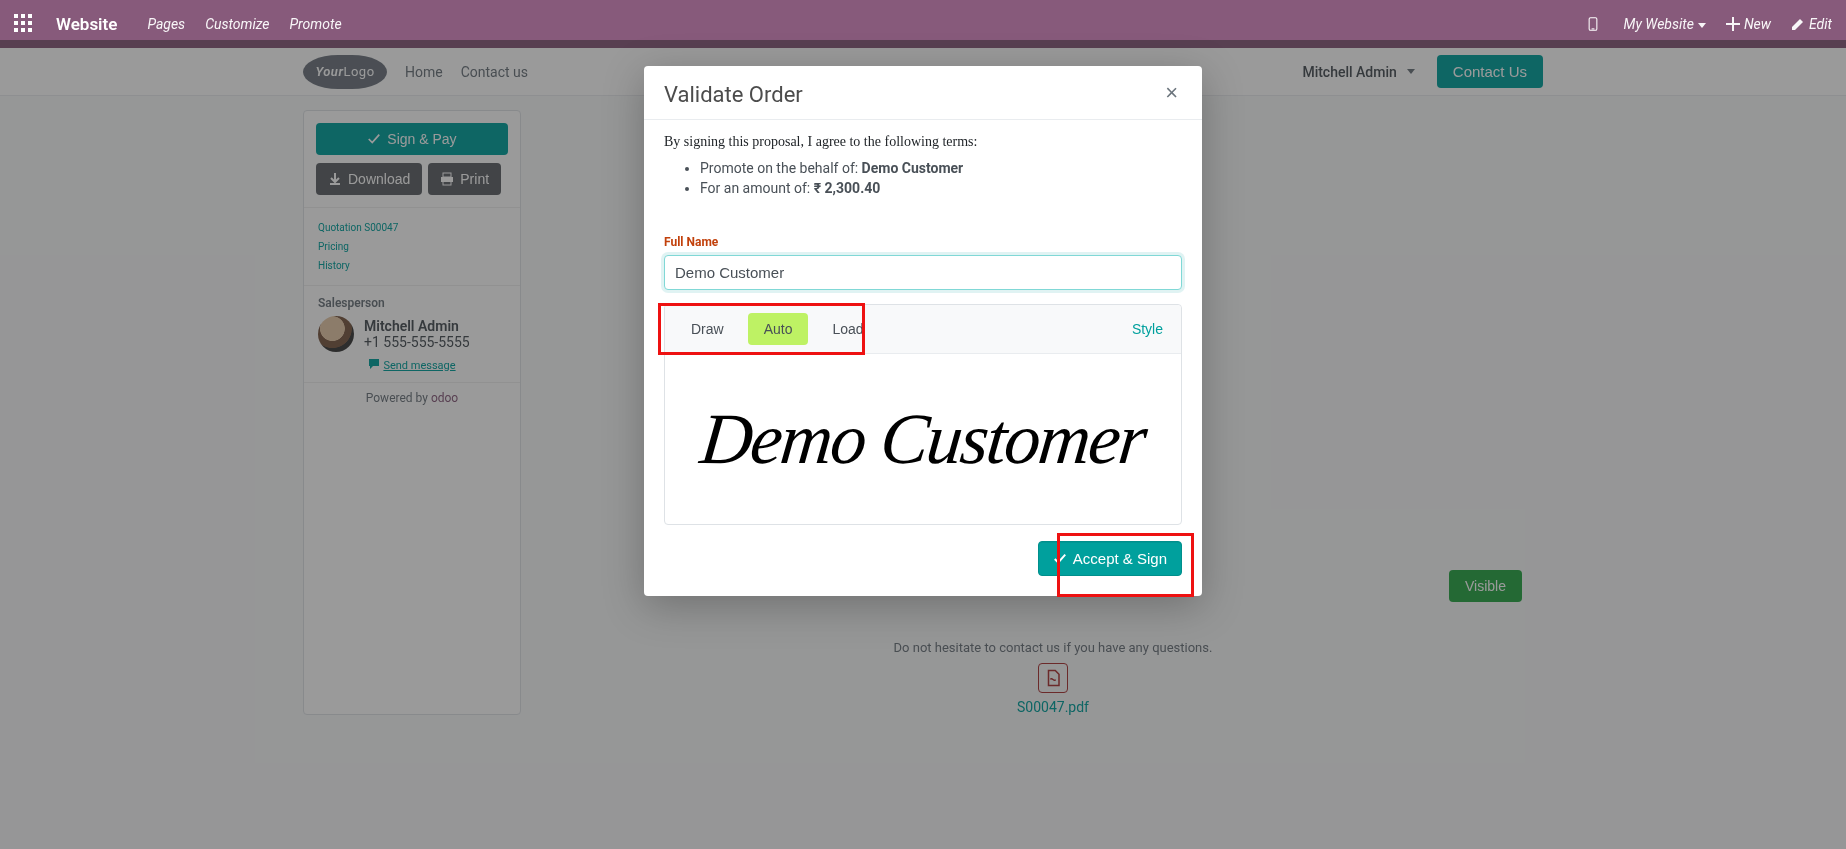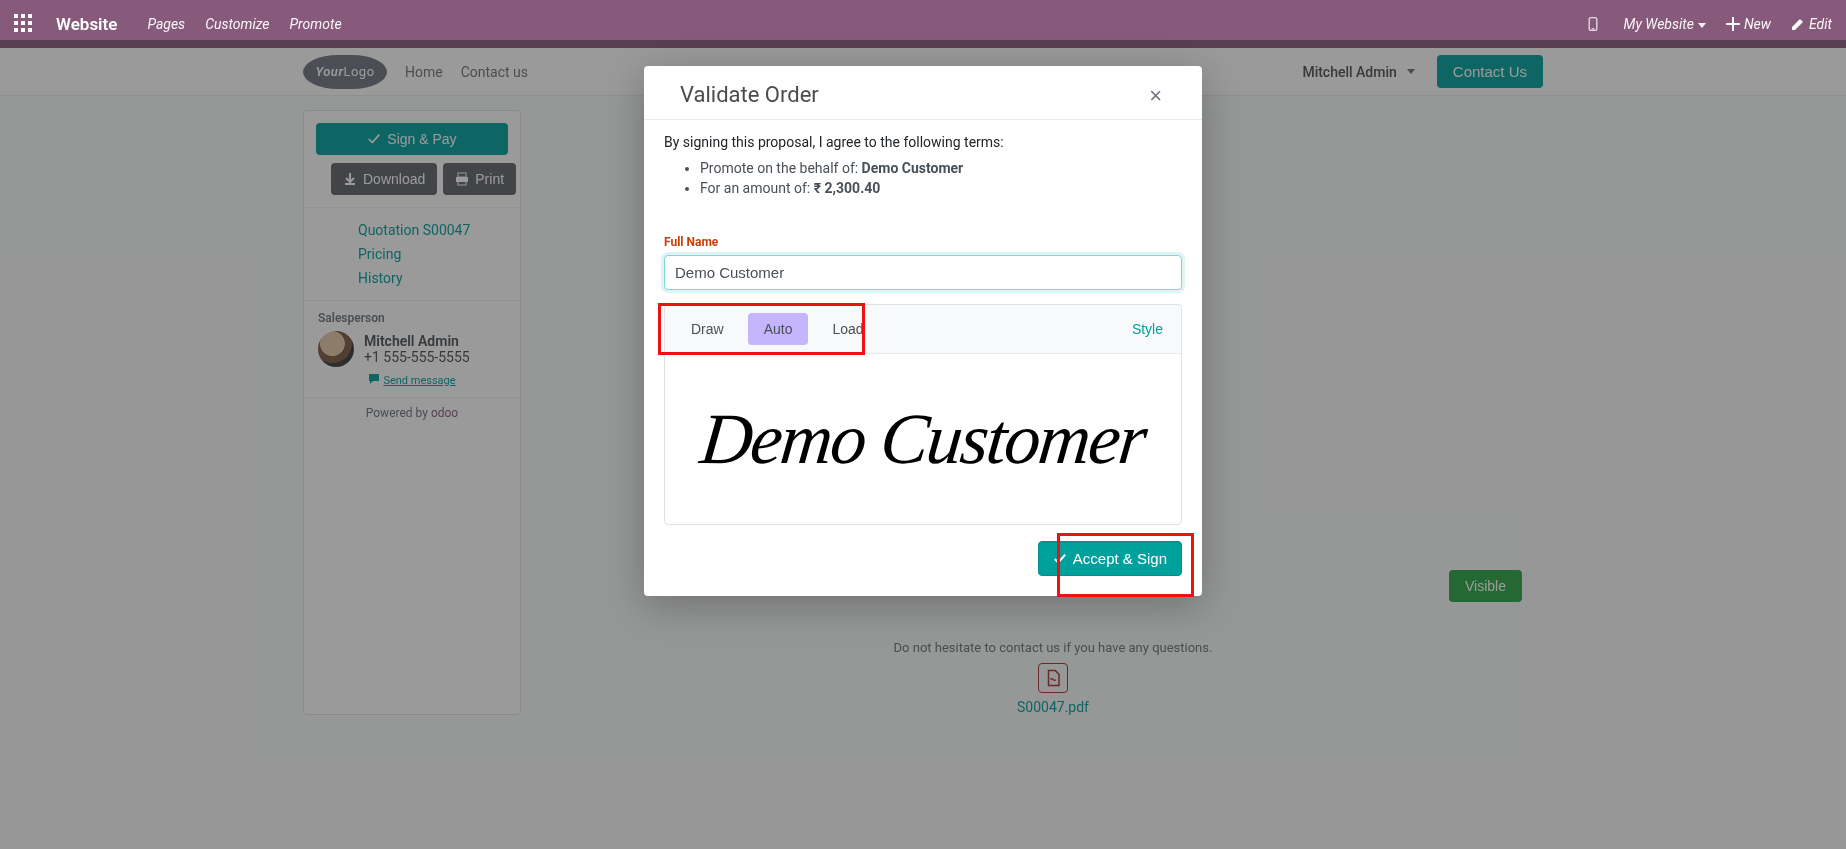--- a/index.html
+++ b/index.html
@@ -27,24 +27,24 @@
   .sitenav-right { display:flex; align-items:center; gap:22px; }
 
   
   .page-body { position: relative; display:flex; justify-content: center; padding-top: 0; }
   .content-wrap { width: 1240px; display:flex; gap: 42px; padding-top: 14px; }
   .sidebar { width: 218px; border: 1px solid #dee2e6; border-radius: 4px; background:#fff; padding: 0; }
   .sidebar-top { padding: 12px 12px; border-bottom: 1px solid #eee; text-align:center; }
   .btn { display:inline-flex; align-items:center; justify-content:center; gap:6px; border-radius:4px; padding: 8px 12px; font-size:14px; border:none; cursor:pointer; }
   .btn-teal { background:#00A09D; color:#fff; width: 100%; margin-bottom: 8px;}
   .btn-dark { background:#5f6368; color:#fff; }
-  .btn-row { display:flex; gap:6px;margin-left:15px; }
+  .btn-row { display:flex; gap:6px; }
   .check-icon, .dl-icon, .print-icon { width:14px; height:14px; }
   .sidebar-links { padding: 10px 14px; }
-  .sidebar-links a { display:block; color:#00A09D; text-decoration:none; padding:4px 0; font-size:14px;margin-left:40px; }
+  .sidebar-links a { display:block; color:#00A09D; text-decoration:none; padding:4px 0; font-size:10px; }
   .sidebar-sales { padding: 10px 14px; border-top:1px solid #eee; }
   .sidebar-sales .lbl { color:#6c757d; font-size:12px; font-weight:600; }
   .sp-row { display:flex; gap:10px; align-items:center; margin-top:6px; }
   .avatar { width:36px; height:36px; border-radius:50%; background: radial-gradient(circle at 40% 35%, #e6c9a8 0 38%, #7b5a44 40% 60%, #3a3a3a 62% 100%); }
   .sp-name { font-weight:600; color:#495057; }
   .sp-phone { color:#495057; font-size:14px; }
   .send-msg { color:#00A09D; font-size:11px; text-align:center; display:block; margin-top:6px;}
   .send-msg svg { width:12px; height:12px; vertical-align:-1px; margin-right:3px; }
   .powered { text-align:center; padding:8px 0; border-top:1px solid #eee; color:#6c757d; font-size:12px; }
   .powered b { color:#875A7B; font-weight:400; }
@@ -53,34 +53,34 @@
   .contact-note { text-align:center; color:#6c757d; font-size:13px; margin-top: 530px; }
   .pdf-box { text-align:center; margin-top: 8px; }
   .pdf-icon { width:30px; height:30px; border:1px solid #a33; border-radius:4px; display:inline-flex; align-items:center; justify-content:center; color:#a33; }
   .pdf-link { display:block; color:#00A09D; margin-top:6px; text-decoration:none; font-size:14px;}
 
   .visible-btn { position:absolute; right: 324px; top: 474px; background:#28a745; color:#fff; border:none; border-radius:4px; padding:8px 16px; font-size:14px;}
 
   
   .overlay { position:absolute; inset: 40px 0 0 0; background: rgba(30,30,30,0.45); }
   .modal { position:absolute; left: 50%; transform: translateX(-50%); top: 66px; width: 558px; background:#fff; border-radius:4px; box-shadow: 0 10px 40px rgba(0,0,0,.25); }
-  .modal-header { display:flex; justify-content:space-between; align-items:flex-end; padding: 16px 36px 12px; border-bottom:1px solid #e9ecef; }
+  .modal-header { display:flex; justify-content:space-between; align-items:flex-start; padding: 16px 20px 12px; border-bottom:1px solid #e9ecef; }
   .modal-title { font-size:22px; color:#4c4c4c; font-weight:400; }
   .close-x { color:#6c757d; font-size:22px; line-height:1; background:none; border:none; cursor:pointer; padding:0 4px;}
   .modal-body { padding: 14px 20px 4px 20px; }
-  .modal-body p { color:#212529; margin-bottom: 10px; }
+  .modal-body p { color:#212529; margin-bottom: 10px; font-family: Liberation Serif, serif; }
   .modal-body ul { margin-left: 36px; margin-bottom: 14px; list-style: disc; }
   .modal-body li { margin-bottom: 4px; }
   .form-label { font-weight:700; color:#c2410c; display:block; margin-bottom:6px; font-size:12px;margin-top:39px;}
   .text-input { width:100%; padding:8px 10px; border:1px solid #80d8d6; border-radius:4px; font-size:15px; color:#495057; box-shadow: 0 0 0 3px rgba(0,160,157,.12); }
   .sig-panel { border:1px solid #dee2e6; border-radius:4px; margin-top:14px; }
   .sig-tabs { display:flex; align-items:center; padding: 8px 10px; border-bottom:1px solid #e9ecef; background:#f8f9fa; border-radius:4px 4px 0 0; justify-content:space-between; }
   .tabs-left { display:flex; gap:8px; align-items:center;}
   .sig-tab { padding:8px 16px; border-radius:4px; background:transparent; color:#495057; font-size:14px; border:none; cursor:pointer;}
-  .sig-tab.active { background:#c4b5fd;text-align:center; }
+  .sig-tab.active { background:#bef264;text-align:center; }
   .style-link { color:#00A09D; background:none; border:none; cursor:pointer; font-size:14px; padding-right:8px;}
   .sig-area { height: 170px; display:flex; align-items:center; justify-content:center; }
   .signature-text { font-size: 72px; line-height:1; color:#000; transform: skewX(-6deg); }
   .cursive { font-family: "Brush Script MT", "Segoe Script", "Comic Sans MS", cursive; font-style: italic; font-weight:400; letter-spacing: -2px; }
   .modal-footer { padding: 12px 20px 20px; display:flex; justify-content:flex-end; }
   .accept-btn { background:#00A09D; color:#fff; border:1px solid #008f8c; border-radius:4px; padding:8px 14px; font-size:15px; display:inline-flex; align-items:center; gap:6px; box-shadow: 0 1px 0 rgba(0,0,0,.05) inset;}
 
   
   .hl { position:absolute; border:3px solid #e11; pointer-events:none; }
   .hl1 { left: 14px; top: 237px; width: 207px; height: 52px; } 

